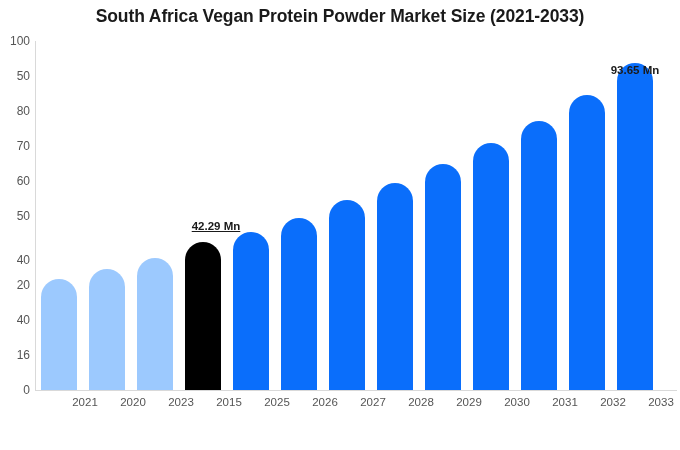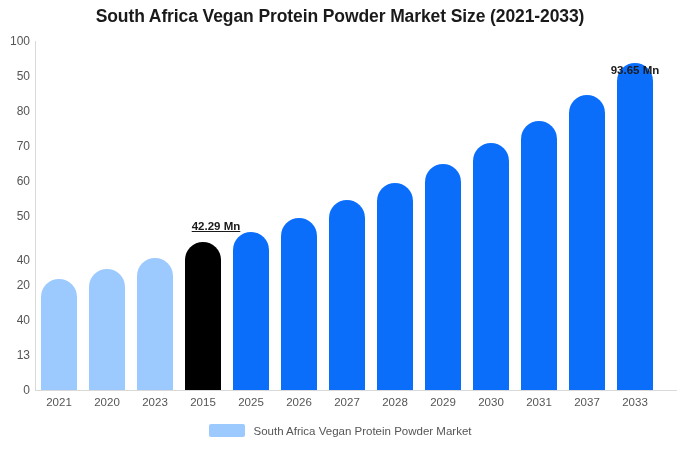--- a/index.html
+++ b/index.html
@@ -51,20 +51,21 @@
     white-space:nowrap;
     transform:translateX(-50%);
   }
 
   .xtick-label{
     position:absolute;top:396px;
     font-size:11.5px;color:#555555;
     text-align:center;
     transform:translateX(-50%);
     white-space:nowrap;
+    margin-left:26px;
   }
 
   #legend{
     position:absolute;left:0;top:424px;width:680px;
     display:flex;align-items:center;justify-content:center;gap:9px;
   }
   #legend-swatch{width:36px;height:13px;border-radius:2px;}
   #legend-label{font-size:11.5px;color:#555555;white-space:nowrap;}
 </style>
 </head>
@@ -72,21 +73,21 @@
 
 <div id="chart-root">
 
   <div id="chart-title">South Africa Vegan Protein Powder Market Size (2021-2033)</div>
 
   <div id="plot">
     <div id="y-axis-line"></div>
     <div id="x-axis-line"></div>
     <div id="y-ticks">
         <div class="ytick-label" style="top: 390px;">0</div>
-        <div class="ytick-label" style="top: 355.1px;">13</div>
+        <div class="ytick-label" style="top: 355.1px;">16</div>
         <div class="ytick-label" style="top: 320.2px;">40</div>
         <div class="ytick-label" style="top: 285.3px;">20</div>
         <div class="ytick-label" style="top: 260px;">40</div>
         <div class="ytick-label" style="top: 215.5px;">50</div>
         <div class="ytick-label" style="top: 180.6px;">60</div>
         <div class="ytick-label" style="top: 145.7px;">70</div>
         <div class="ytick-label" style="top: 110.8px;">80</div>
         <div class="ytick-label" style="top: 75.9px;">50</div>
         <div class="ytick-label" style="top: 41px;">100</div>
       </div>
@@ -112,23 +113,19 @@
         <div class="xtick-label" style="left: 107px;">2020</div>
         <div class="xtick-label" style="left: 155px;">2023</div>
         <div class="xtick-label" style="left: 203px;">2015</div>
         <div class="xtick-label" style="left: 251px;">2025</div>
         <div class="xtick-label" style="left: 299px;">2026</div>
         <div class="xtick-label" style="left: 347px;">2027</div>
         <div class="xtick-label" style="left: 395px;">2028</div>
         <div class="xtick-label" style="left: 443px;">2029</div>
         <div class="xtick-label" style="left: 491px;">2030</div>
         <div class="xtick-label" style="left: 539px;">2031</div>
-        <div class="xtick-label" style="left: 587px;">2037</div>
+        <div class="xtick-label" style="left: 587px;">2032</div>
         <div class="xtick-label" style="left: 635px;">2033</div>
       </div>
   </div>
 
-  <div id="legend">
-    <div id="legend-swatch" style="background: rgb(156, 201, 254);"></div>
-    <div id="legend-label">South Africa Vegan Protein Powder Market</div>
-  </div>
 
 </div>
 
 </body></html>

